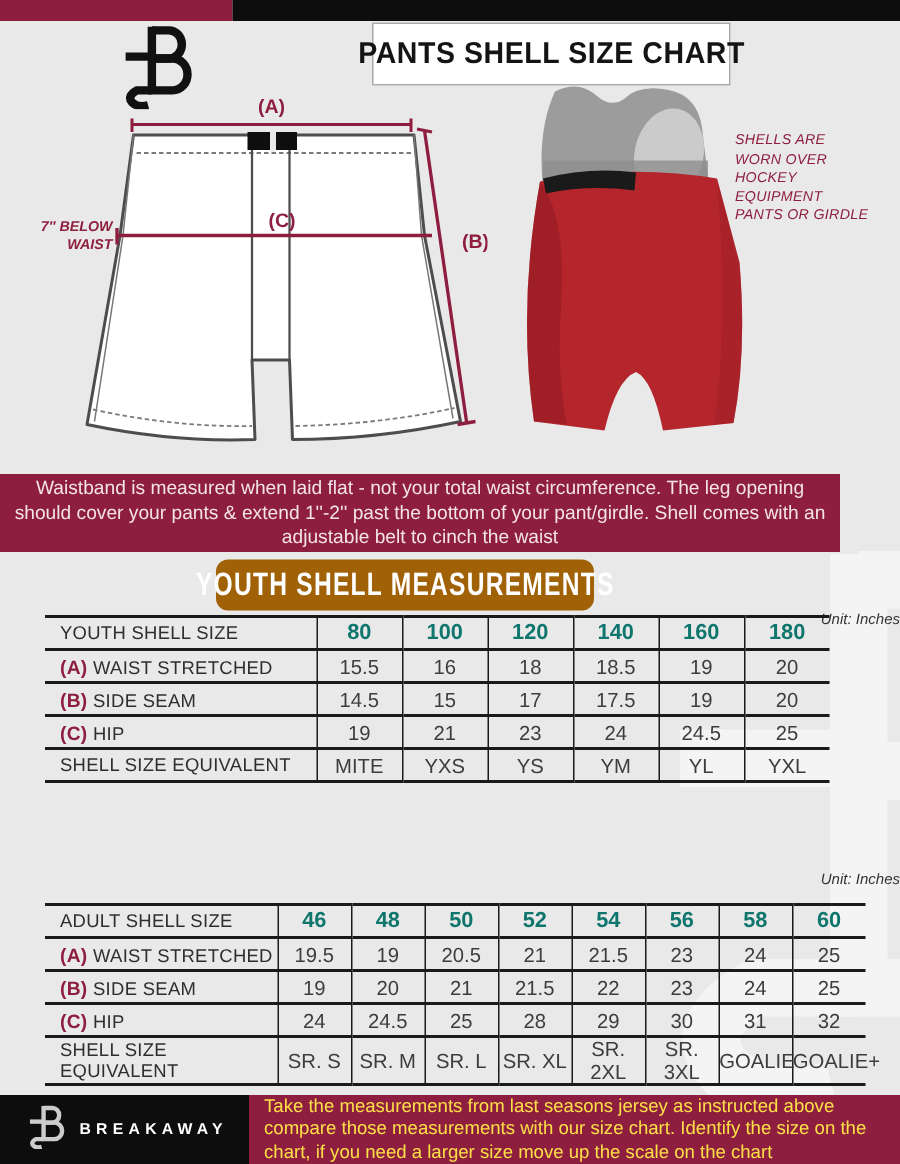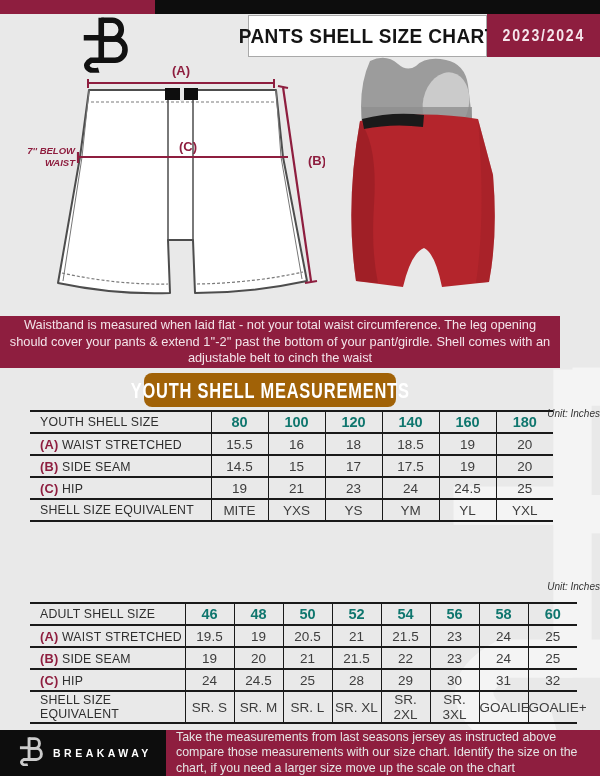--- a/index.html
+++ b/index.html
@@ -62,21 +62,21 @@
   table.size-table tr.size-row td:first-child { font-weight:normal; font-size:12.3px; color:#2e2e2e; }
   .prefix { color:#8e1e3f; font-weight:bold; font-size:12.8px; }
 
   
   .footer-black { position:absolute; left:0; top:730px; width:166px; height:46px; background:#0d0d0d; z-index:1;
                  display:flex; align-items:center; padding-left:18px; gap:9px;text-align:right; }
   .footer-black .brand-name { color:#ffffff; font-weight:bold; font-size:10.5px; letter-spacing:3.5px; }
   .footer-logo { color:#cccccc; }
   .footer-maroon { position:absolute; left:166px; top:730px; width:434px; height:46px; background:#8e1e3f; z-index:1;
                  display:flex; align-items:center; }
-  .footer-maroon p { padding:0 8px 0 10px; color:#e5e5e5; font-size:12.4px; line-height:1.25; }
+  .footer-maroon p { padding:0 8px 0 10px; color:#fde047; font-size:12.4px; line-height:1.25; }
 </style>
 </head>
 <body>
 
 <svg width="0" height="0" style="position:absolute">
   <symbol id="breakaway-b" viewBox="0 0 80 92">
     <g fill="none" stroke="currentColor" stroke-width="9">
       <path d="M34 8 H52 A14 15 0 0 1 52 38 H36"></path>
       <path d="M36 38 H56 A16 17 0 0 1 56 72 H30"></path>
       <path d="M34 4 V72"></path>
@@ -97,23 +97,20 @@
   <div class="strip-maroon"></div>
   <div class="strip-black"></div>
   <div class="brand-logo">
     <svg width="50" height="58" viewBox="0 0 80 92">
         <use href="#breakaway-b"></use>
       </svg>
   </div>
   <div class="title-box">
     <span>PANTS SHELL SIZE CHART</span>
   </div>
-  <div class="season-box">
-    <span>2023/2024</span>
-  </div>
 
   <svg class="diagram-svg" width="300" height="243" viewBox="0 0 300 243">
 
     <path d="M64 28 L251 28 L258 95 L282 219 Q226 231 170 231 L168 178 L143 178 L145 231 Q90 233 33 221 L55 95 Z" fill="#ffffff" stroke="#4d4d4d" stroke-width="2" stroke-linejoin="round"></path>
 
     <path d="M64 28 L57 95 L38 219" fill="none" stroke="#777777" stroke-width="1"></path>
     <path d="M251 28 L256 95 L277 217" fill="none" stroke="#777777" stroke-width="1"></path>
 
     <path d="M66 40 L249 40" fill="none" stroke="#7a7a7a" stroke-width="1.2" stroke-dasharray="3 2"></path>
 
@@ -140,20 +137,21 @@
 
   <svg class="photo-svg" width="152" height="245" viewBox="0 0 152 245">
     <path d="M22 6 Q38 -2 50 9 Q59 17 68 11 Q78 1 98 5 Q117 9 120 30 L125 72 L14 70 Q10 32 22 6 Z" fill="#9c9c9c"></path>
     <ellipse cx="98" cy="48" rx="23" ry="31" fill="#cbcbcb" transform="rotate(12 98 48)"></ellipse>
     <rect x="14" y="52" width="110" height="14" fill="#8e8e8e" opacity="0.8"></rect>
     <path d="M12 66 Q70 54 130 64 L145 120 Q150 180 141 227 L94 232 Q87 198 76 193 Q63 198 55 232 L8 226 Q-3 150 12 66 Z" fill="#b4252c"></path>
     <path d="M12 66 Q30 90 26 150 Q23 195 30 228 L8 226 Q-3 150 12 66 Z" fill="#8f1c23" opacity="0.55"></path>
     <path d="M130 64 L145 120 Q150 180 141 227 L128 228 Q138 160 130 64 Z" fill="#9c1f26" opacity="0.45"></path>
     <path d="M14 64 Q45 56 76 60 L75 72 Q45 68 16 74 Z" fill="#1a1a1a"></path>
   </svg>
+  <div class="shell-note">SHELLS ARE WORN OVER HOCKEY EQUIPMENT PANTS OR GIRDLE</div>
 
   <div class="info-banner">
     <p>Waistband is measured when laid flat - not your total waist circumference. The leg opening should cover your pants &amp; extend 1''-2'' past the bottom of your pant/girdle. Shell comes with an adjustable belt to cinch the waist</p>
   </div>
 
   <div class="section-banner banner-youth">
     <span>YOUTH SHELL MEASUREMENTS</span>
   </div>
   <div class="unit-label unit-youth">Unit: Inches</div>
 

